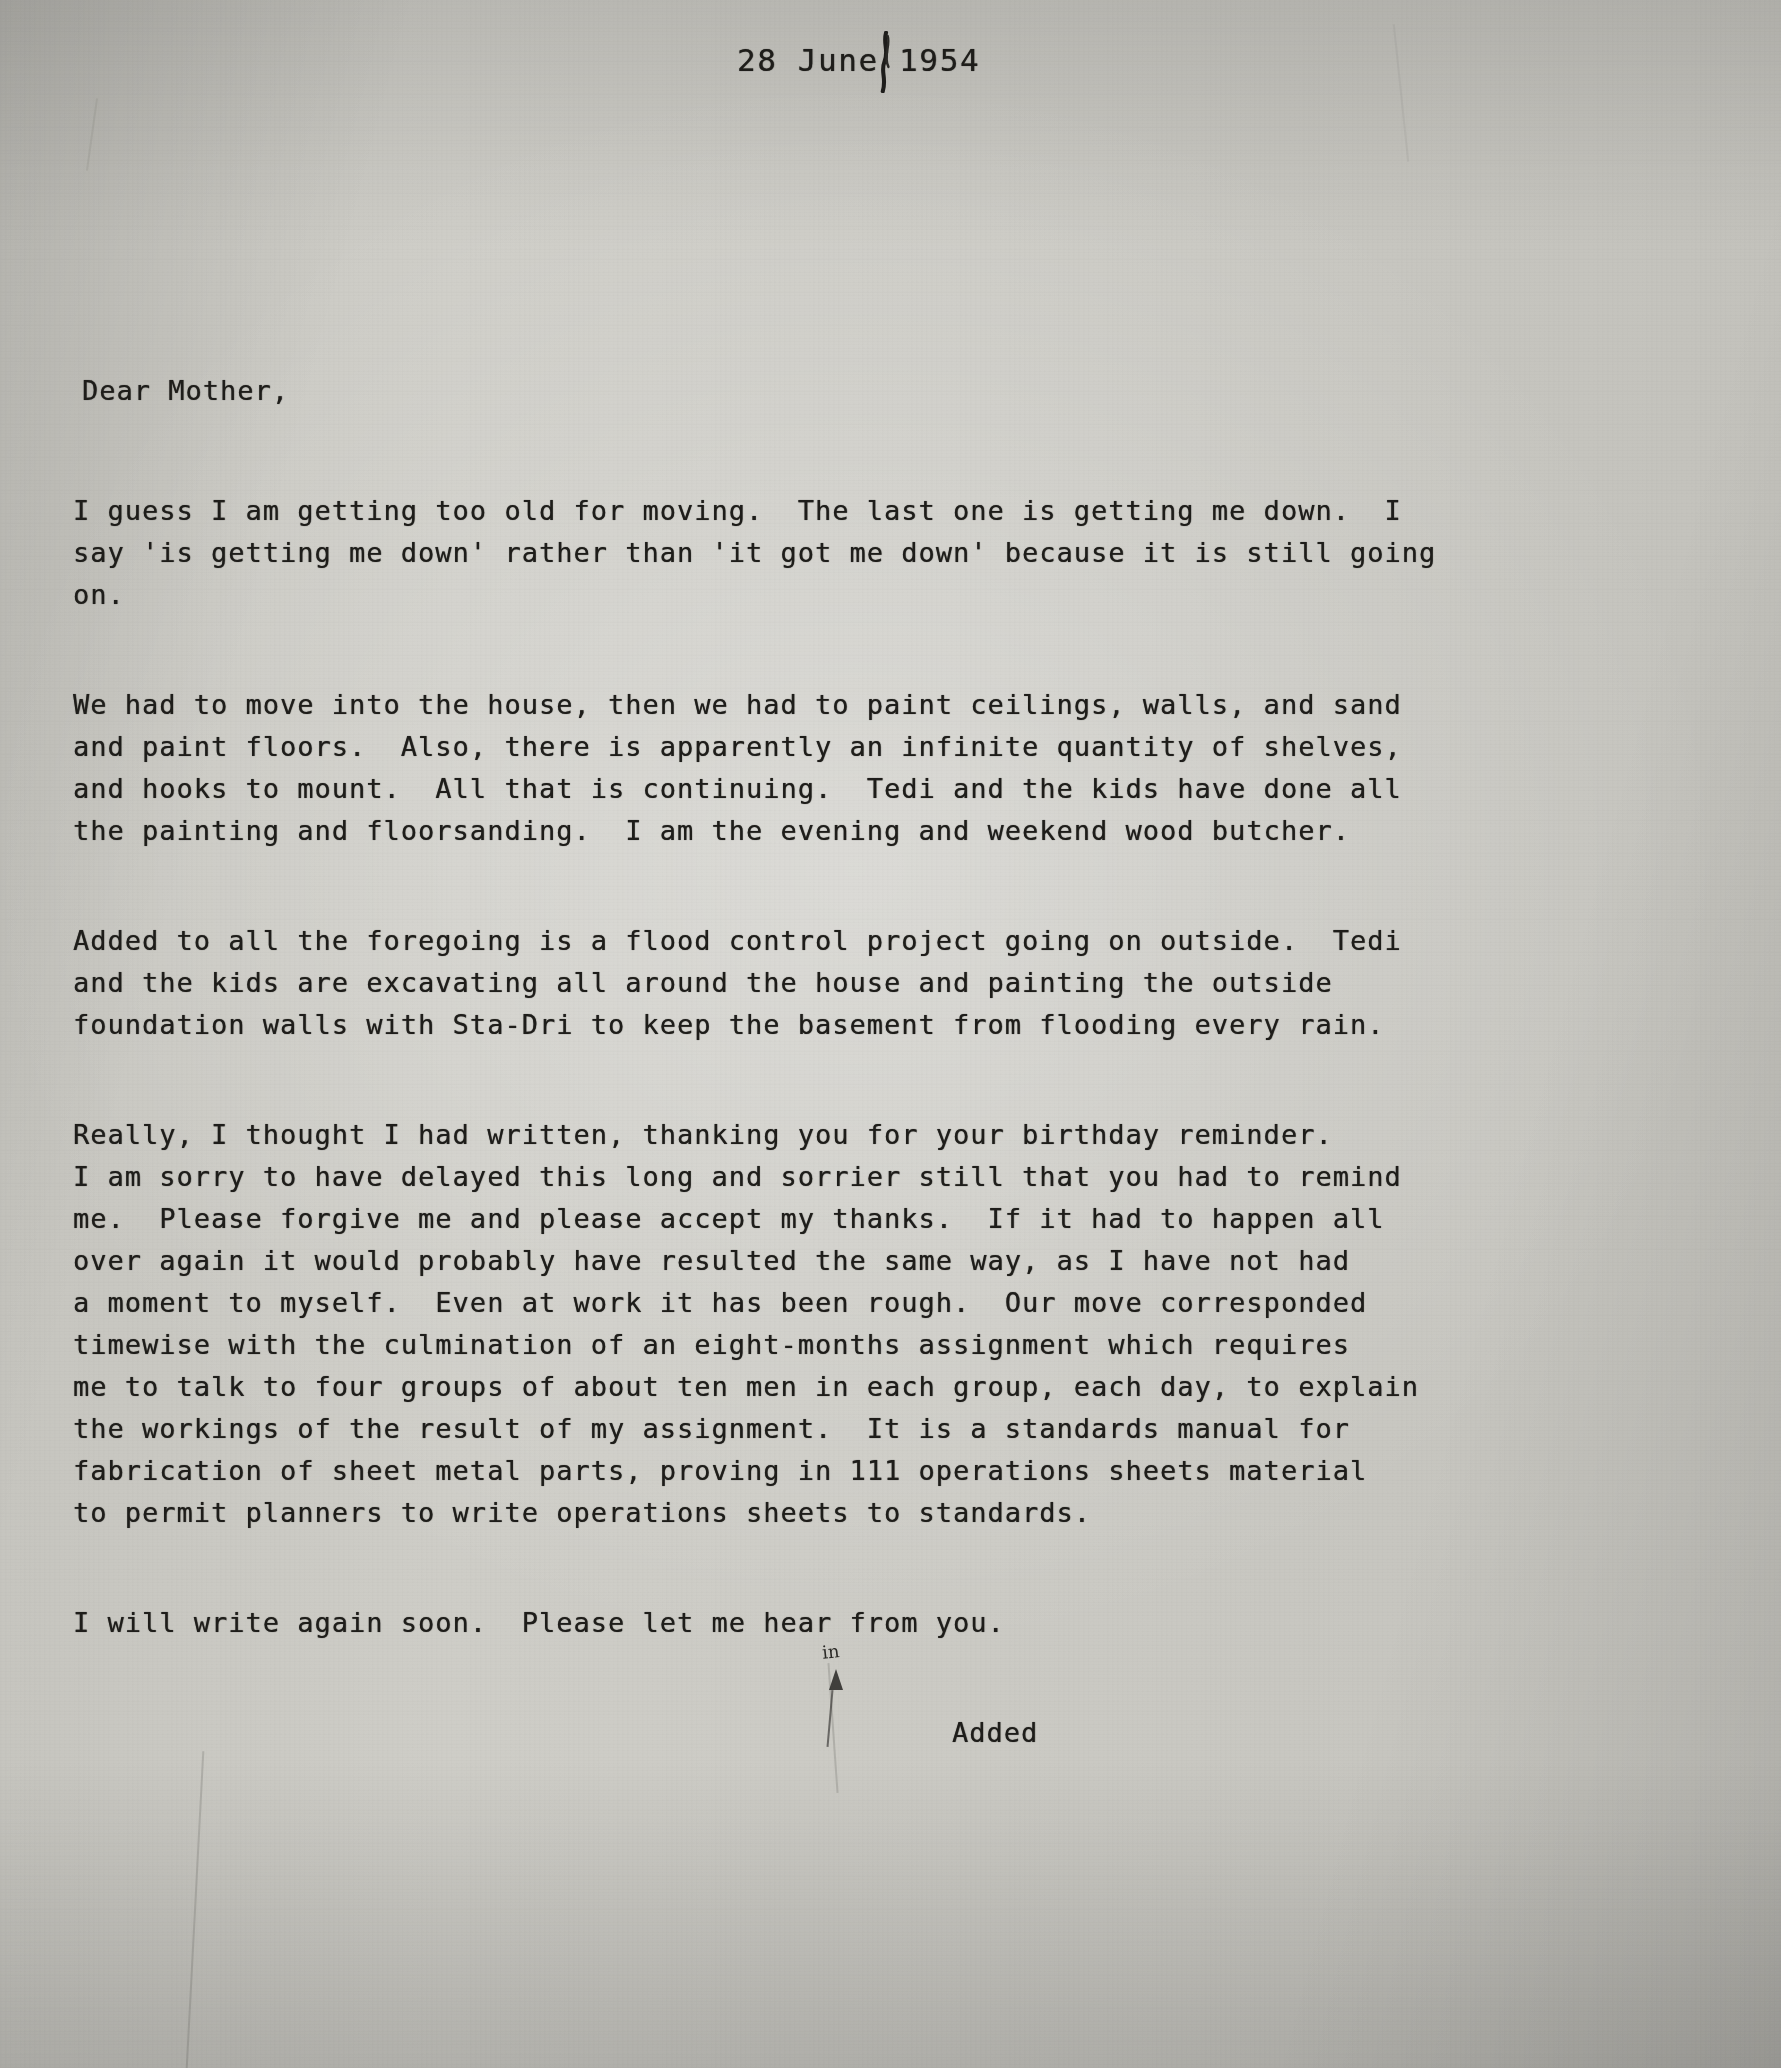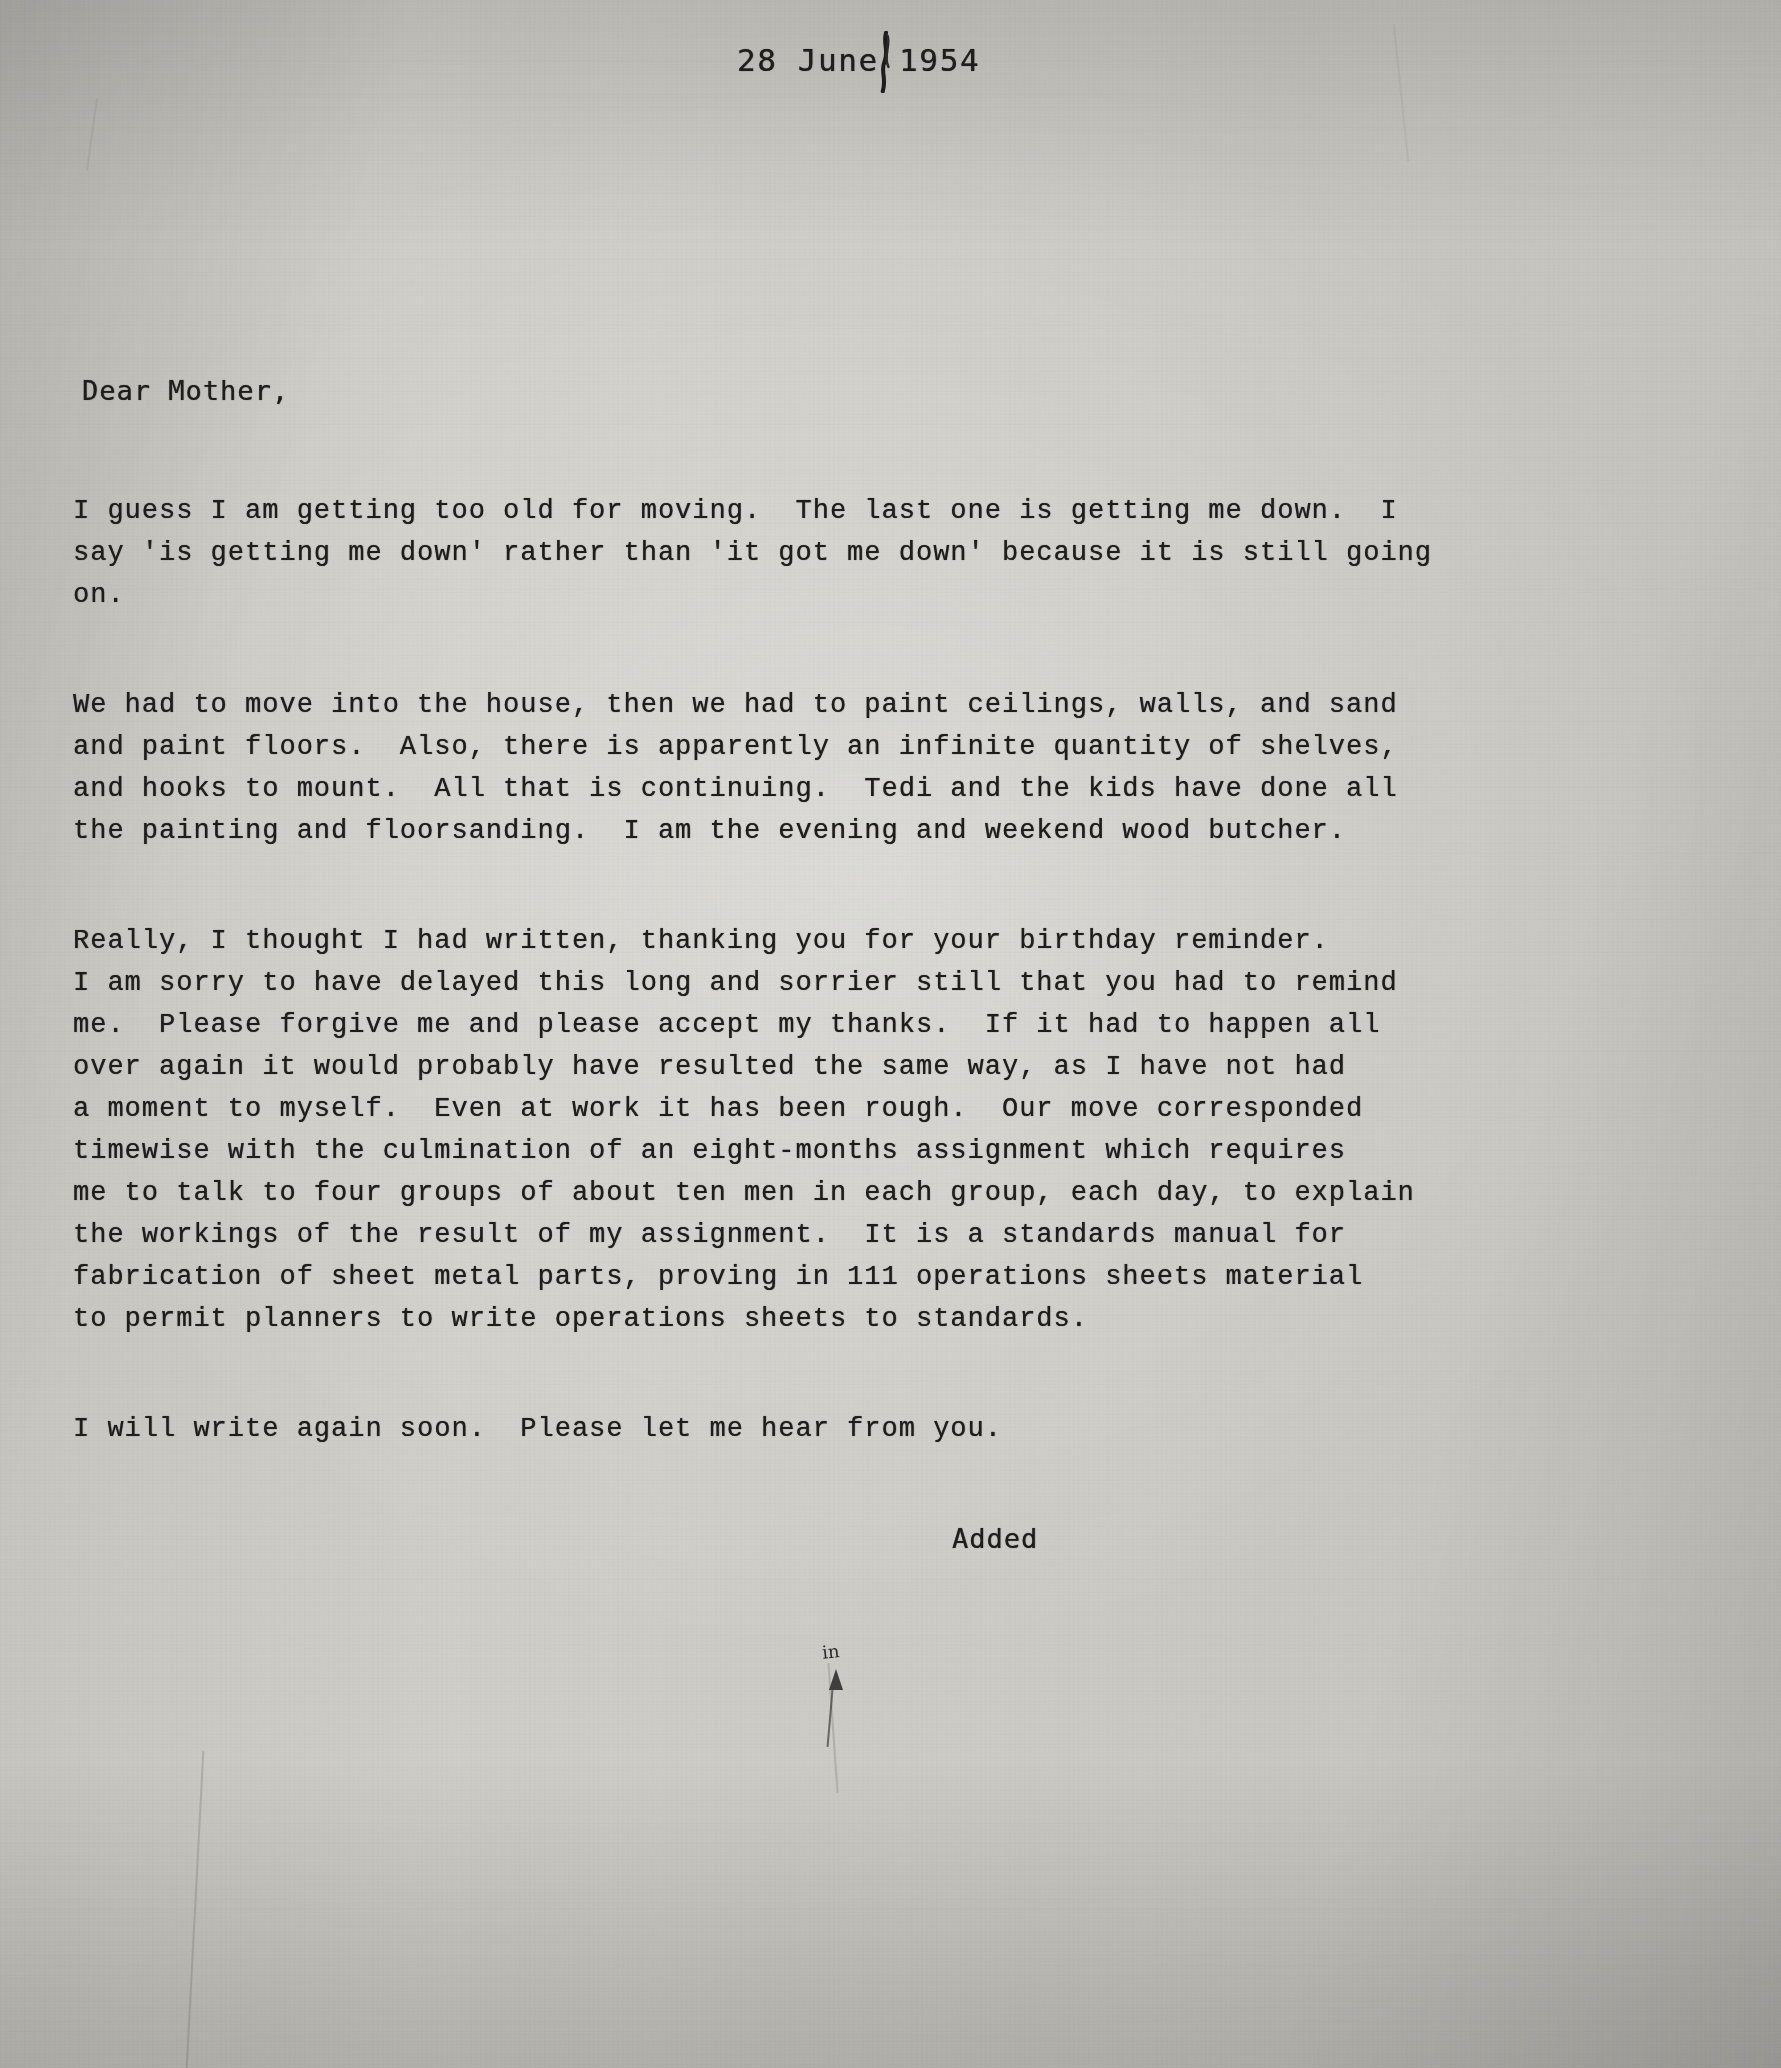--- a/index.html
+++ b/index.html
@@ -76,21 +76,20 @@
     line-height: 42px;
     letter-spacing: 1px;
   }
   .salutation {
     margin: 0 0 78px 9px;
     white-space: pre;
   }
   .para {
     margin: 0 0 68px 0;
     white-space: pre-wrap;
-    font-family: Liberation Mono, monospace;
   }
   .para.last { }
   .closing {
     margin: 0 0 0 879px;
     white-space: pre;
   }
   
   .typed {
     text-shadow: 0 0 1px rgba(35,34,31,0.55), 0.4px 0.3px 0.7px rgba(35,34,31,0.35);
     filter: contrast(1.05);
@@ -146,20 +145,23 @@
 
     <div class="body">
       <p class="salutation typed">Dear Mother,</p>
       <p class="para typed">I guess I am getting too old for moving.  The last one is getting me down.  I
 say 'is getting me down' rather than 'it got me down' because it is still going
 on.</p>
       <p class="para typed">We had to move into the house, then we had to paint ceilings, walls, and sand
 and paint floors.  Also, there is apparently an infinite quantity of shelves,
 and hooks to mount.  All that is continuing.  Tedi and the kids have done all
 the painting and floorsanding.  I am the evening and weekend wood butcher.</p>
+      <p class="para typed">Added to all the foregoing is a flood control project going on outside.  Tedi
+and the kids are excavating all around the house and painting the outside
+foundation walls with Sta-Dri to keep the basement from flooding every rain.</p>
       <p class="para typed">Really, I thought I had written, thanking you for your birthday reminder.
 I am sorry to have delayed this long and sorrier still that you had to remind
 me.  Please forgive me and please accept my thanks.  If it had to happen all
 over again it would probably have resulted the same way, as I have not had
 a moment to myself.  Even at work it has been rough.  Our move corresponded
 timewise with the culmination of an eight-months assignment which requires
 me to talk to four groups of about ten men in each group, each day, to explain
 the workings of the result of my assignment.  It is a standards manual for
 fabrication of sheet metal parts, proving in 111 operations sheets material
 to permit planners to write operations sheets to standards.</p>

